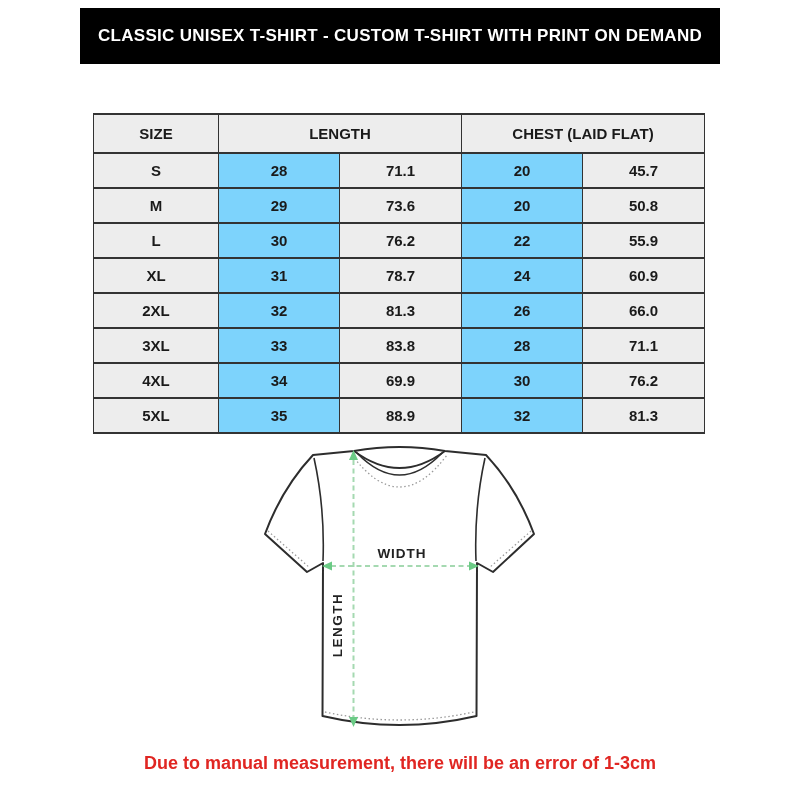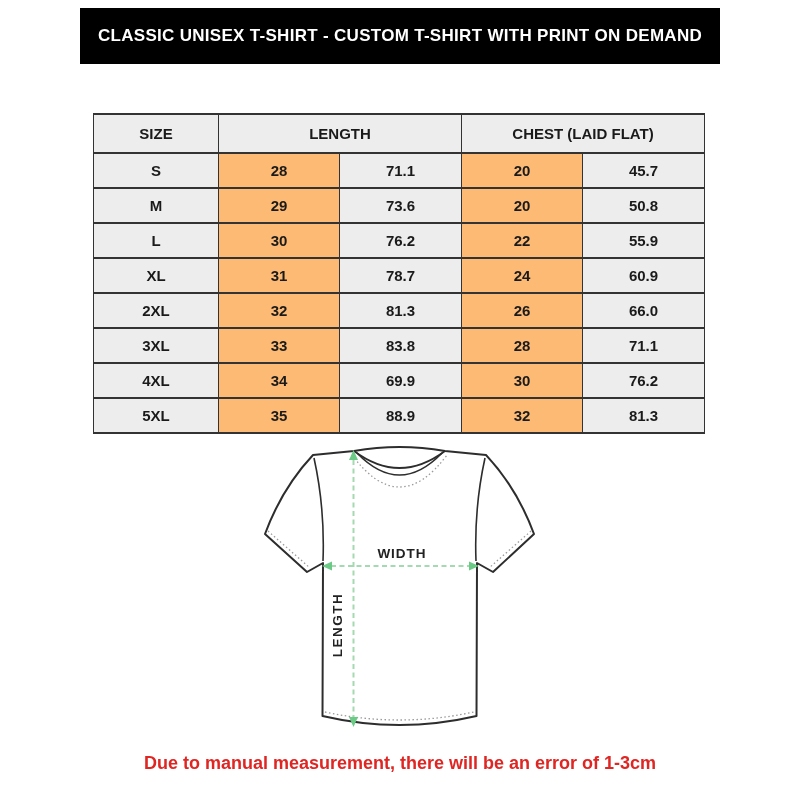--- a/index.html
+++ b/index.html
@@ -49,21 +49,21 @@
     padding: 0;
   }
   .size-table th {
     height: 37px;
     font-size: 15px;
     background: #ededed;
   }
   .size-table td {
     height: 33px;
     font-size: 15px;
-    background: #fdba74;
+    background: #7dd3fc;
   }
   .size-table td.gray { background: #ededed; }
 
   
   .tshirt-wrap {
     position: absolute;
     left: 250px; top: 438px;
     width: 300px; height: 312px;
   }
 

